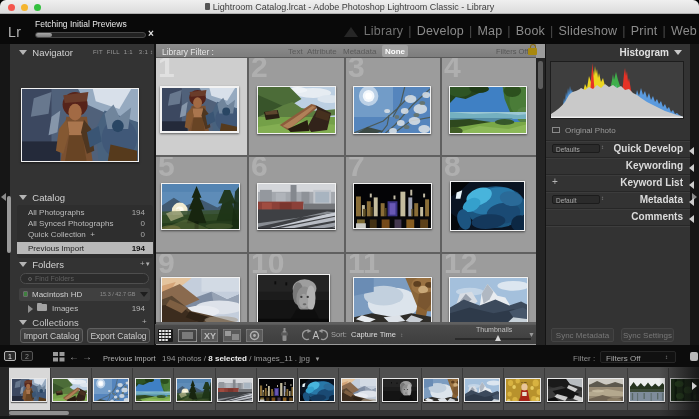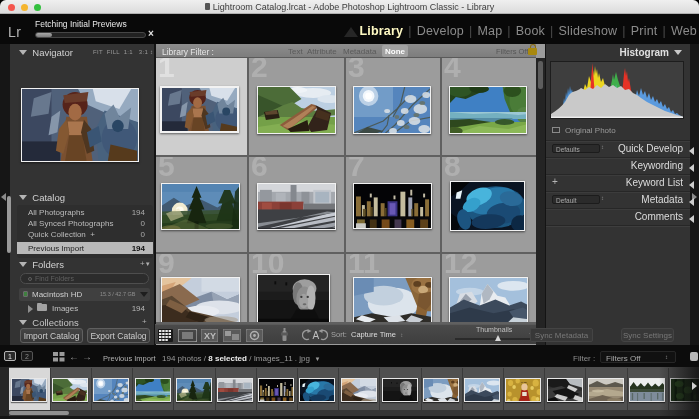--- a/index.html
+++ b/index.html
@@ -9,21 +9,21 @@
 .dot{width:7px;height:7px;border-radius:50%;top:3.5px}
 #title{width:699px;top:2px;text-align:center;font-size:9px;color:#3c3c3c}
 
 #topbar{left:0;top:14px;width:699px;height:30px;background:#090909}
 #lr{left:8px;top:24px;font-size:14px;color:#b5b5b5;letter-spacing:0.5px}
 #fetch{left:35px;top:19px;font-size:8.5px;color:#e9e9e9}
 #pbar{left:35px;top:31.5px;width:111px;height:6px;background:#222;border:1px solid #464646;border-radius:3px}
 #pfill{left:0px;top:0px;width:16px;height:4px;background:linear-gradient(#a8a8a8,#7e7e7e);border-radius:2px}
 #px{left:148px;top:28px;font-size:10px;color:#e2e2e2;font-weight:bold}
 #modules{right:2px;top:24px;font-size:12.5px;color:#8b8b8b;letter-spacing:0.2px}
-#modules b{color:#fef9c3;font-weight:bold}
+#modules b{color:#737373;font-weight:normal}
 #modules s{color:#4a4a4a;text-decoration:none;padding:0 5px}
 #toptri{left:344px;top:27px;width:0;height:0;border-left:7px solid transparent;border-right:7px solid transparent;border-bottom:10px solid #262626}
 
 .phead{font-size:9.5px;font-weight:normal;color:#d2d2d2}
 .tri-d{display:inline-block;width:0;height:0;border-left:4px solid transparent;border-right:4px solid transparent;border-top:5px solid #b5b5b5;vertical-align:1px}
 .tri-r{display:inline-block;width:0;height:0;border-top:4px solid transparent;border-bottom:4px solid transparent;border-left:5px solid #999}
 .tri-l{display:inline-block;width:0;height:0;border-top:4px solid transparent;border-bottom:4px solid transparent;border-right:5px solid #ccc}
 
 #lpanel{left:0;top:44px;width:155px;height:301px;background:#333}
 #ledge{left:0;top:44px;width:10px;height:301px;background:#161616}
@@ -36,21 +36,21 @@
 #fbar{left:156px;top:44px;width:380px;height:14px;background:linear-gradient(#8d8d8d,#7d7d7d);border-bottom:1px solid #5a5a5a}
 .cell{position:absolute;overflow:hidden}
 .cnum{position:absolute;left:2px;top:-8px;font-size:30px;font-weight:bold;color:rgba(255,255,255,.20)}
 #gscroll{left:536px;top:58px;width:9px;height:287px;background:#242424}
 #gthumb{left:538px;top:61px;width:5px;height:28px;background:#5d5d5d;border-radius:2px}
 #toolbar{left:155px;top:324px;width:381px;height:20px;background:linear-gradient(#4a4a4a,#3e3e3e);border-top:1px solid #5a5a5a}
 
 #rpanel{left:546px;top:44px;width:144px;height:301px;background:#333}
 #redge{left:690px;top:44px;width:9px;height:301px;background:#161616}
 .rrow{position:absolute;left:546px;width:144px;height:17px;border-top:1px solid #3c3c3c;box-shadow:0 -1px 0 #272727}
-.rtitle{position:absolute;right:16px;font-size:10px;font-weight:normal;color:#dcdcdc}
+.rtitle{position:absolute;right:16px;font-size:10px;font-weight:bold;color:#dcdcdc}
 .rarr{position:absolute;right:5px}
 .dropbox{position:absolute;left:552px;width:48px;height:9px;background:#2b2b2b;border:1px solid #1c1c1c;border-radius:2px;color:#a8a8a8;font-size:6.5px;padding:1px 3px}
 
 #fshead{left:0;top:345px;width:699px;height:22px;background:#0c0c0c}
 .fsbtn{position:absolute;top:351px;width:12px;height:10px;font-size:7px;text-align:center;line-height:10px;border-radius:2px}
 
 #fstrip{left:0;top:367px;width:699px;height:52px;background:#505050}
 #fsscroll{left:9px;top:410px;width:690px;height:6px;background:#353535;border-radius:2px}
 #fsthumb{left:9px;top:411px;width:60px;height:4px;background:#8f8f8f;border-radius:2px}
 #fsbottom{left:0;top:416px;width:699px;height:3px;background:#161616}
@@ -663,21 +663,21 @@
 <div class="rarr tri-l" style="top:181px"></div>
 <div class="rrow" style="top:192px"></div>
 <div class="abs dropbox" style="top:195px">Default</div>
 <div class="abs" style="left:601px;top:195px;color:#888;font-size:6px">↕</div>
 <div class="rtitle" style="top:194px">Metadata</div>
 <div class="rarr tri-l" style="top:198px"></div>
 <div class="rrow" style="top:209px"></div>
 <div class="rtitle" style="top:211px">Comments</div>
 <div class="rarr tri-l" style="top:215px"></div>
 <div class="rrow" style="top:226px;height:100px;border-top:1px solid #3e3e3e"></div>
-<div class="abs" style="left:530px;top:328px;width:63px;height:14px;background:#383838;border:1px solid #444;border-radius:2px;color:#787878;font-size:8px;text-align:center;line-height:13px">Sync Metadata</div>
+<div class="abs" style="left:551px;top:328px;width:63px;height:14px;background:#383838;border:1px solid #444;border-radius:2px;color:#787878;font-size:8px;text-align:center;line-height:13px">Sync Metadata</div>
 <div class="abs" style="left:621px;top:328px;width:53px;height:14px;background:#383838;border:1px solid #444;border-radius:3px;color:#787878;font-size:8px;text-align:center;line-height:13px">Sync Settings</div>
 
 <div class="abs" id="fshead"></div>
 <div class="abs fsbtn" style="left:4px;border:1px solid #b5b5b5;background:#2a2a2a;color:#e8e8e8">1</div>
 <div class="abs fsbtn" style="left:21px;border:1px solid #555;background:#1a1a1a;color:#8a8a8a">2</div>
 <svg class="abs" style="left:53px;top:352px" width="12" height="10">
       <g fill="#9a9a9a">
         <rect width="5" height="4"></rect>
         <rect x="6.5" width="5" height="4"></rect>
         <rect y="5.5" width="5" height="4"></rect>

